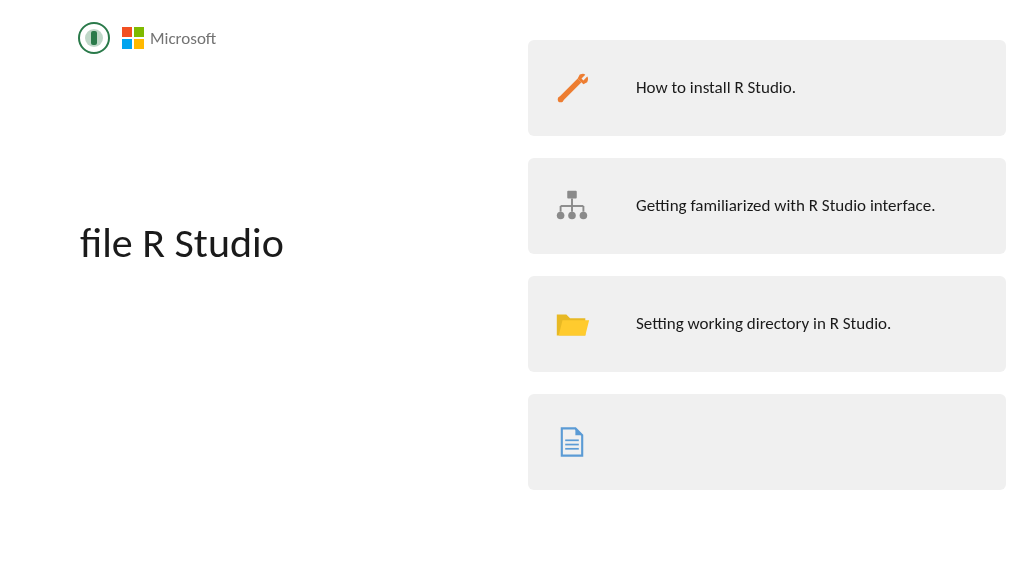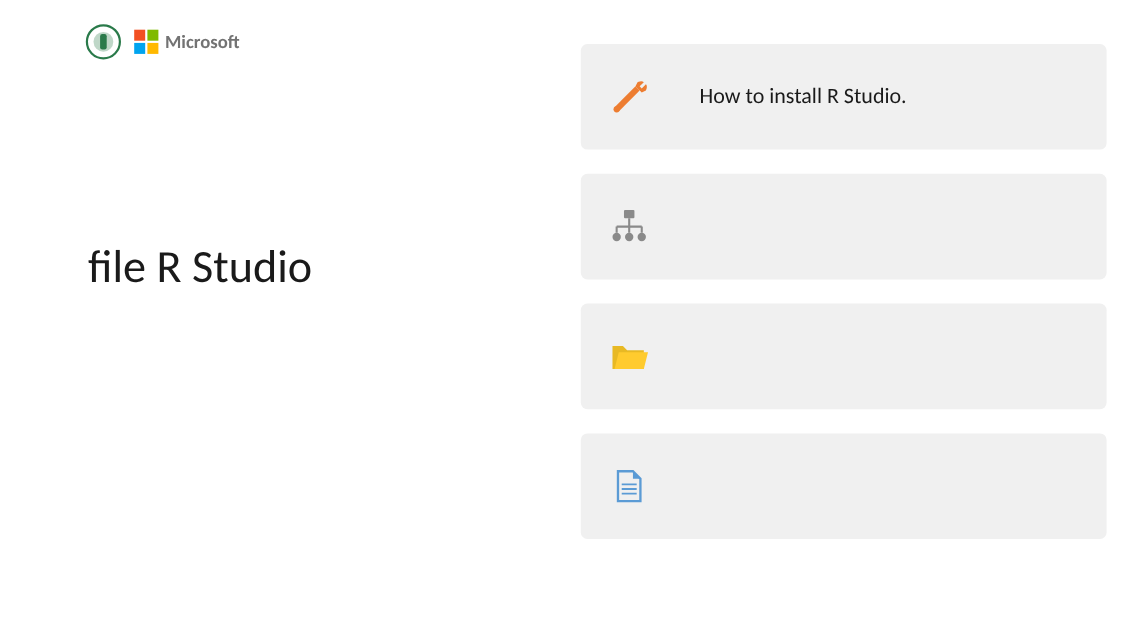--- a/index.html
+++ b/index.html
@@ -64,21 +64,21 @@
       width: 10px;
       height: 10px;
     }
     .ms-sq:nth-child(1) { background: #f25022; }
     .ms-sq:nth-child(2) { background: #7fba00; }
     .ms-sq:nth-child(3) { background: #00a4ef; }
     .ms-sq:nth-child(4) { background: #ffb900; }
     .ms-text {
       font-size: 17px;
       color: #737373;
-      font-weight: 700;
+      font-weight: 400;
     }
     .title {
       position: absolute;
       top: 218px;
       left: 80px;
       font-size: 42px;
       font-weight: 400;
       color: #1a1a1a;
       line-height: 1.2;
     }
@@ -102,21 +102,21 @@
     }
     .card-icon {
       width: 40px;
       height: 40px;
       flex-shrink: 0;
       display: flex;
       align-items: center;
       justify-content: center;
     }
     .card-text {
-      font-size: 20px;
+      font-size: 17px;
       color: #1a1a1a;
       line-height: 1.35;
     }
   </style>
 </head>
 <body>
 
 <div class="logo-area">
   <div class="circular-logo"></div>
   <div class="ms-logo">
@@ -157,29 +157,31 @@
           <line x1="8" y1="20" x2="32" y2="20" stroke="#8a8a8a" stroke-width="2"></line>
           <line x1="8" y1="20" x2="8" y2="26" stroke="#8a8a8a" stroke-width="2"></line>
           <line x1="20" y1="20" x2="20" y2="26" stroke="#8a8a8a" stroke-width="2"></line>
           <line x1="32" y1="20" x2="32" y2="26" stroke="#8a8a8a" stroke-width="2"></line>
           <circle cx="8" cy="30" r="4"></circle>
           <circle cx="20" cy="30" r="4"></circle>
           <circle cx="32" cy="30" r="4"></circle>
         </g>
       </svg>
     </div>
+    <div class="card-text">Getting familiarized with R Studio interface.</div>
   </div>
 
   <div class="card">
     <div class="card-icon">
       <svg viewBox="0 0 40 40" width="38" height="38">
         <path d="M 4 10 L 4 32 L 34 32 L 34 14 L 18 14 L 14 10 Z" fill="#e8b924"></path>
         <path d="M 6 32 L 10 16 L 38 16 L 34 32 Z" fill="#ffcb2e"></path>
       </svg>
     </div>
+    <div class="card-text">Setting working directory in R Studio.</div>
   </div>
 
   <div class="card">
     <div class="card-icon">
       <svg viewBox="0 0 40 40" width="34" height="38">
         <path d="M 8 4 L 24 4 L 32 12 L 32 36 L 8 36 Z" fill="none" stroke="#5b9bd5" stroke-width="2.5"></path>
         <path d="M 24 4 L 24 12 L 32 12" fill="#5b9bd5"></path>
         <line x1="12" y1="18" x2="28" y2="18" stroke="#5b9bd5" stroke-width="2"></line>
         <line x1="12" y1="23" x2="28" y2="23" stroke="#5b9bd5" stroke-width="2"></line>
         <line x1="12" y1="28" x2="28" y2="28" stroke="#5b9bd5" stroke-width="2"></line>

